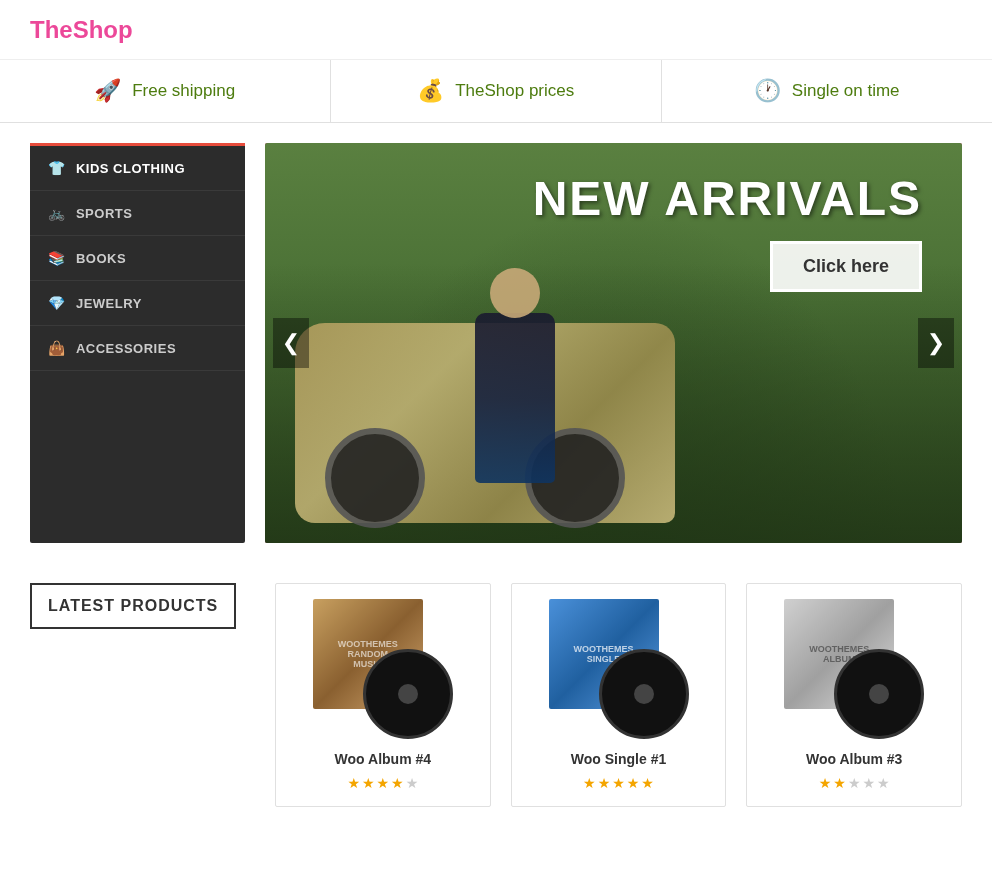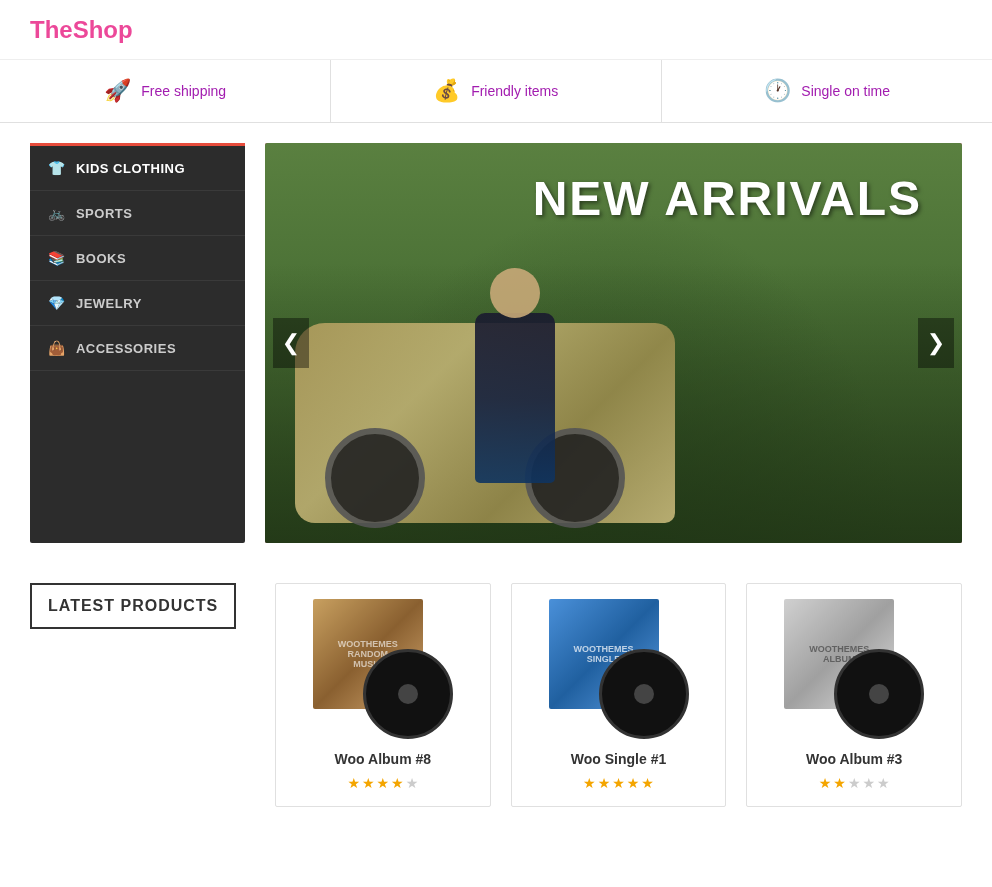--- a/index.html
+++ b/index.html
@@ -56,22 +56,22 @@
       gap: 10px;
       padding: 18px 10px;
       border-right: 1px solid #e0e0e0;
     }
     .feature-item:last-child { border-right: none; }
     .feature-icon {
       font-size: 22px;
       color: #888;
     }
     .feature-text {
-      font-size: 14px;
-      color: #a21caf;
+      font-size: 17px;
+      color: #4d7c0f;
     }
 
     
     .main-content {
       display: flex;
       padding: 20px 30px;
       gap: 20px;
     }
 
     
@@ -264,21 +264,21 @@
   <div class="logo">TheShop</div>
 </header>
 
 <div class="features-bar">
   <div class="feature-item">
     <span class="feature-icon">🚀</span>
     <span class="feature-text">Free shipping</span>
   </div>
   <div class="feature-item">
     <span class="feature-icon">💰</span>
-    <span class="feature-text">Friendly items</span>
+    <span class="feature-text">TheShop prices</span>
   </div>
   <div class="feature-item">
     <span class="feature-icon">🕐</span>
     <span class="feature-text">Single on time</span>
   </div>
 </div>
 
 <div class="main-content">
 
   <aside class="sidebar">
@@ -310,20 +310,21 @@
     <div style="position:absolute;bottom:0;left:0;right:0;height:70%;background:linear-gradient(to top, rgba(30,50,20,0.8) 0%, transparent 100%);"></div>
     <div style="position:absolute;bottom:20px;left:30px;width:380px;height:200px;background:linear-gradient(135deg,#b8a060,#c8b878,#a09050,#d0c080);border-radius:30px 20px 10px 20px;opacity:0.85;"></div>
     <div style="position:absolute;bottom:15px;left:60px;width:100px;height:100px;background:#222;border-radius:50%;border:6px solid #555;opacity:0.9;"></div>
     <div style="position:absolute;bottom:15px;left:260px;width:100px;height:100px;background:#222;border-radius:50%;border:6px solid #555;opacity:0.9;"></div>
 
     <div style="position:absolute;bottom:60px;left:210px;width:80px;height:170px;background:linear-gradient(to bottom,#1a1a2e,#16213e,#0f3460);border-radius:10px 10px 5px 5px;opacity:0.9;"></div>
     <div style="position:absolute;bottom:225px;left:225px;width:50px;height:50px;background:#c8a878;border-radius:50%;opacity:0.9;"></div>
 
     <div class="hero-text-area">
       <div class="hero-title">NEW ARRIVALS</div>
+      <div class="hero-cta">Click here</div>
     </div>
     <button class="hero-arrow hero-arrow-left">
       <span>❮</span>
     </button>
     <button class="hero-arrow hero-arrow-right">
       <span>❯</span>
     </button>
   </div>
 </div>
 
@@ -335,21 +336,21 @@
 
     <div class="product-card">
       <div class="product-image">
         <div class="album-art">
           <div class="album-sleeve album-sleeve-1">
             <div style="position:absolute;top:50%;left:50%;transform:translate(-50%,-50%);font-size:9px;color:rgba(255,255,255,0.6);text-align:center;font-weight:bold;">WOOTHEMES<br>RANDOM<br>MUSIC</div>
           </div>
           <div class="album-vinyl"></div>
         </div>
       </div>
-      <div class="product-name">Woo Album #8</div>
+      <div class="product-name">Woo Album #4</div>
       <div class="stars">
         <span class="star">★</span>
         <span class="star">★</span>
         <span class="star">★</span>
         <span class="star">★</span>
         <span class="star empty">★</span>
       </div>
     </div>
 
     <div class="product-card">

